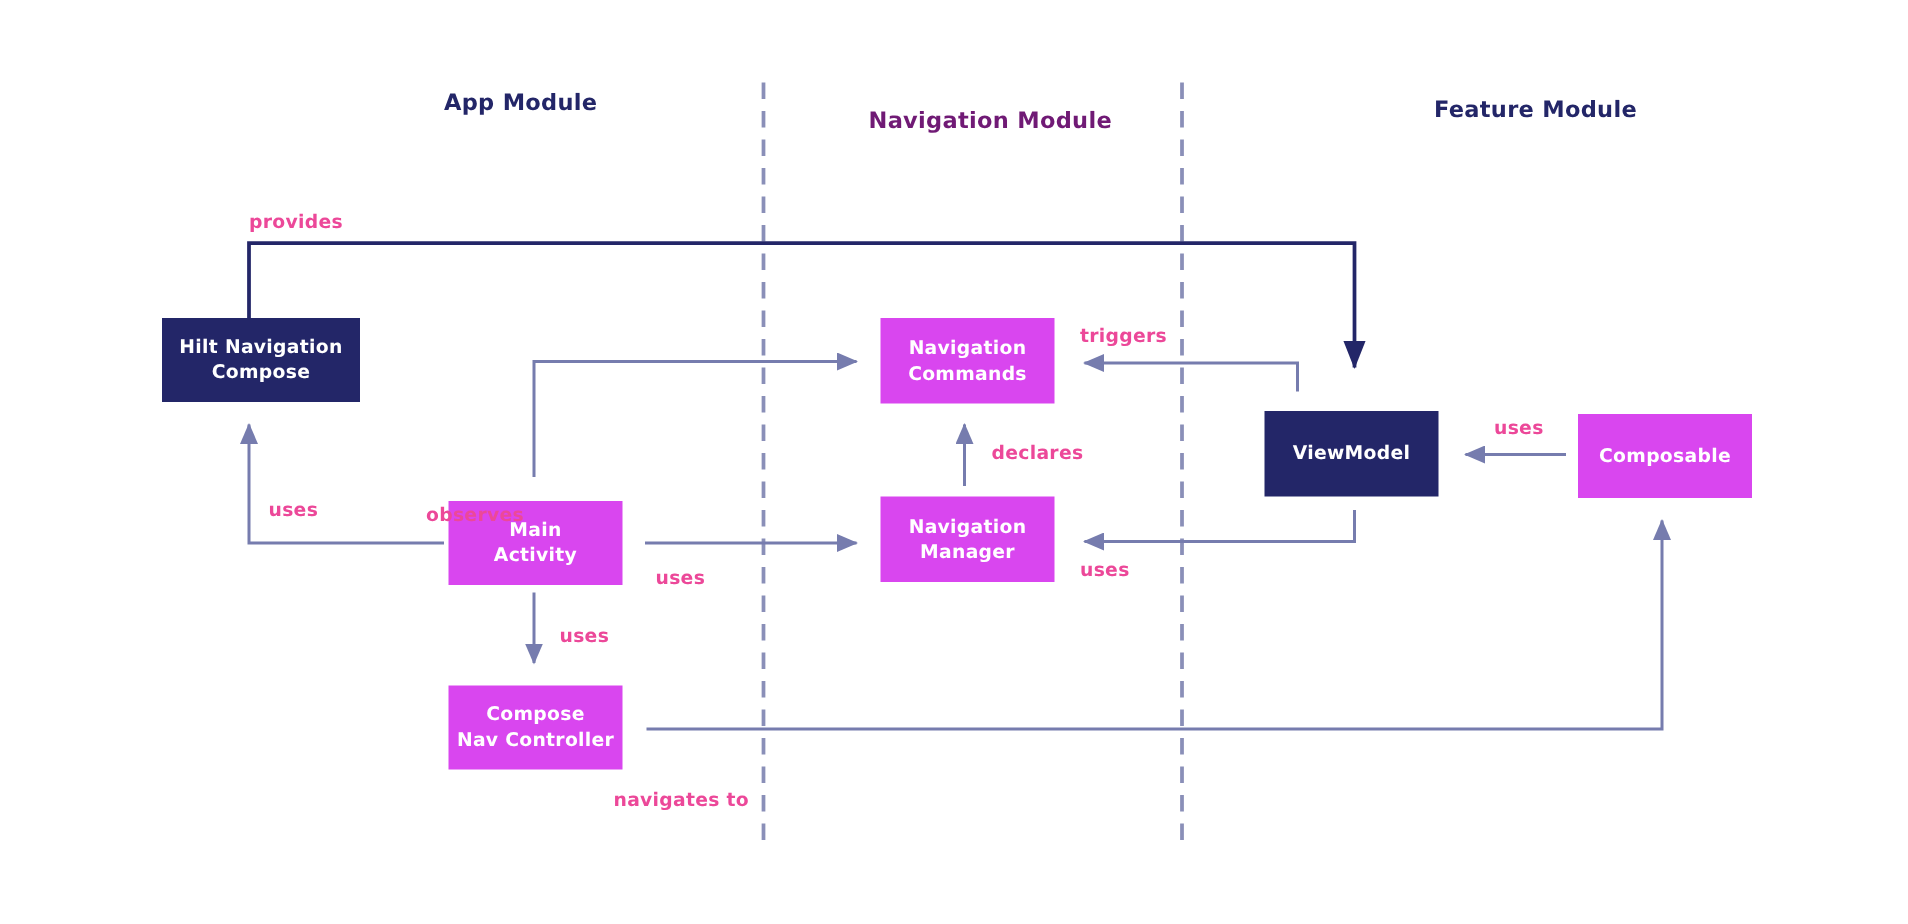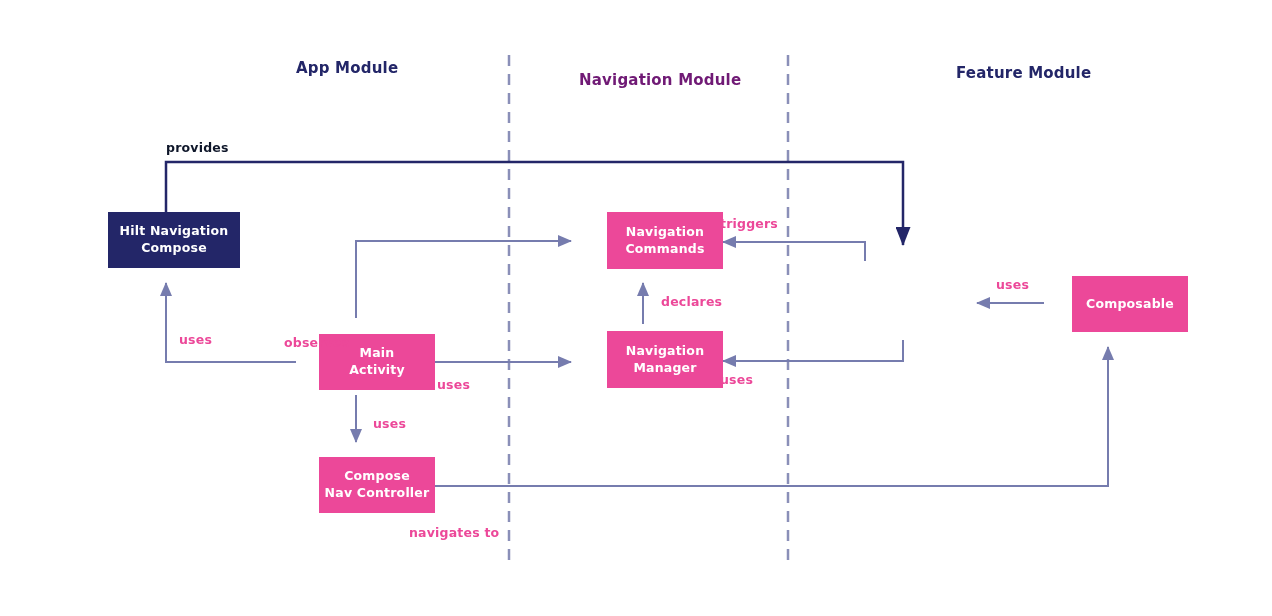--- a/index.html
+++ b/index.html
@@ -34,30 +34,30 @@
     justify-content: center;
     text-align: center;
     color: #ffffff;
     font-size: 12.5px;
     font-weight: bold;
     line-height: 1.35;
     letter-spacing: 0.2px;
     white-space: pre-line;
   }
   .node.navy   { background: #232668; }
-  .node.purple { background: #ec4899; margin-left: 20px; }
+  .node.purple { background: #d946ef; }
   .edge-label {
     position: absolute;
     font-size: 12.5px;
     font-weight: bold;
     letter-spacing: 0.2px;
     color: #ec4899;
     white-space: nowrap;
   }
-  .edge-label.navy { color: #0f172a; }
+  .edge-label.navy { color: #ec4899; }
 </style>
 </head>
 <body>
 
 <div class="canvas">
 
   <div class="module-title" style="left:296px; top:59px;">App Module</div>
   <div class="module-title muted" style="left:579px; top:59px;">Navigation Module</div>
   <div class="module-title" style="left:956px; top:64px;">Feature Module</div>
 
@@ -94,20 +94,21 @@
 
     <path d="M431,486 L1108,486 L1108,347" fill="none" stroke="#767CAE" stroke-width="2" marker-end="url(#arrow-purple)"></path>
   </svg>
 
   <div class="node navy" style="left:108px; top:212px; width:132px; height:56px;">Hilt Navigation
 Compose</div>
 
   <div class="node purple" style="left:587px; top:212px; width:116px; height:57px;">Navigation
 Commands</div>
 
+  <div class="node navy" style="left:843px; top:274px; width:116px; height:57px;">ViewModel</div>
 
   <div class="node purple" style="left:1052px; top:276px; width:116px; height:56px;">Composable</div>
 
   <div class="node purple" style="left:299px; top:334px; width:116px; height:56px;">Main
 Activity</div>
 
   <div class="node purple" style="left:587px; top:331px; width:116px; height:57px;">Navigation
 Manager</div>
 
   <div class="node purple" style="left:299px; top:457px; width:116px; height:56px;">Compose

